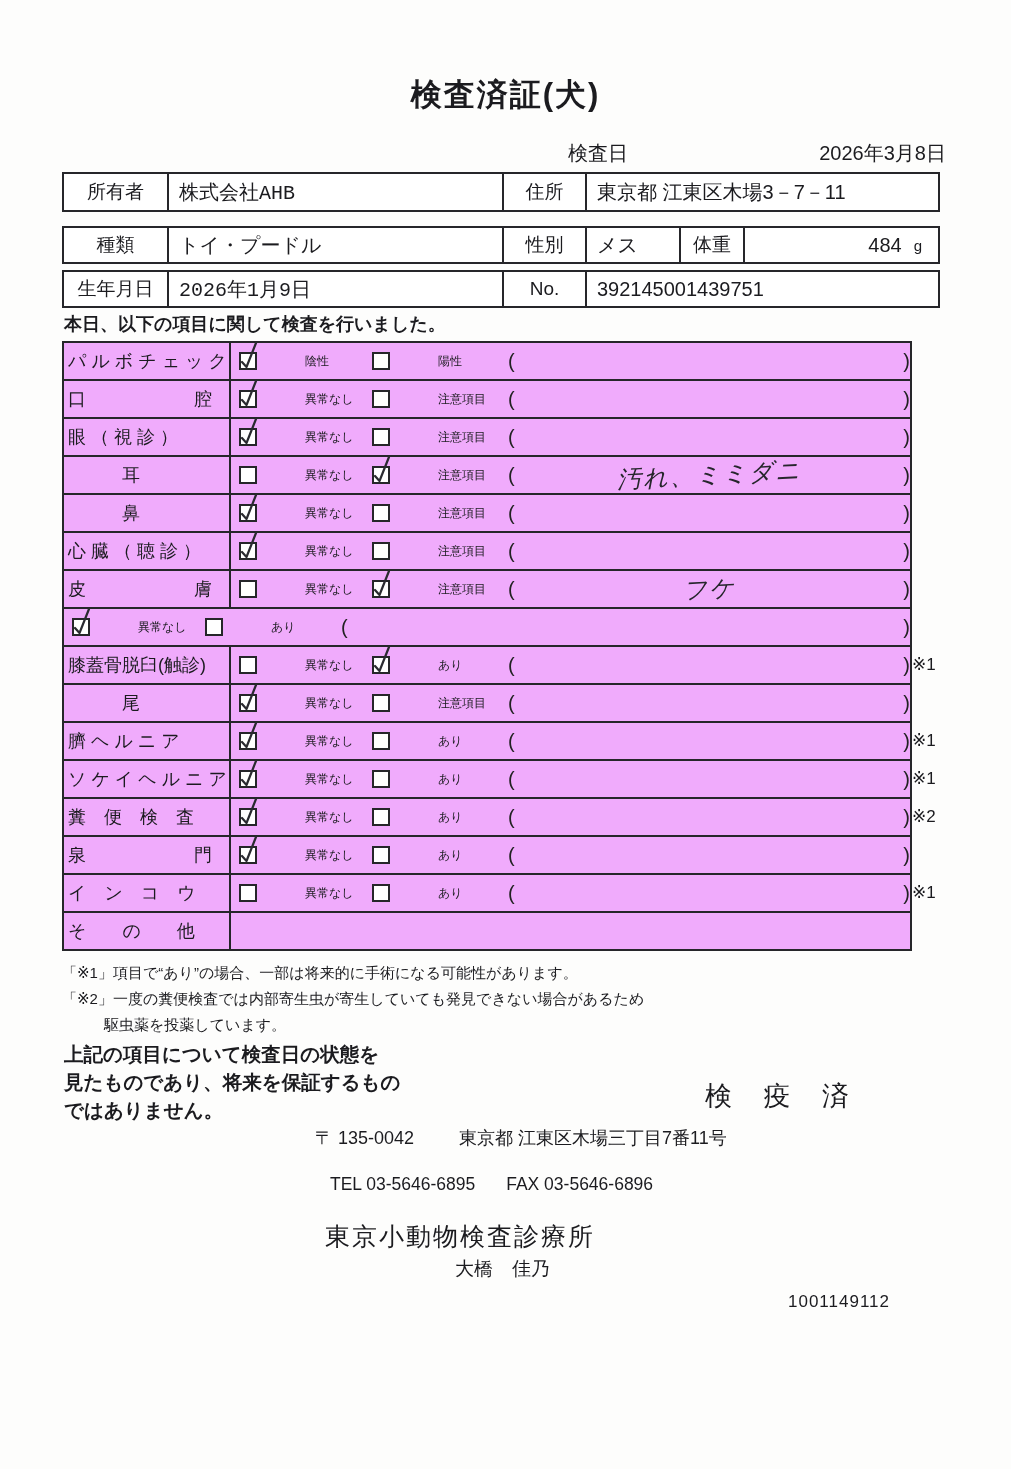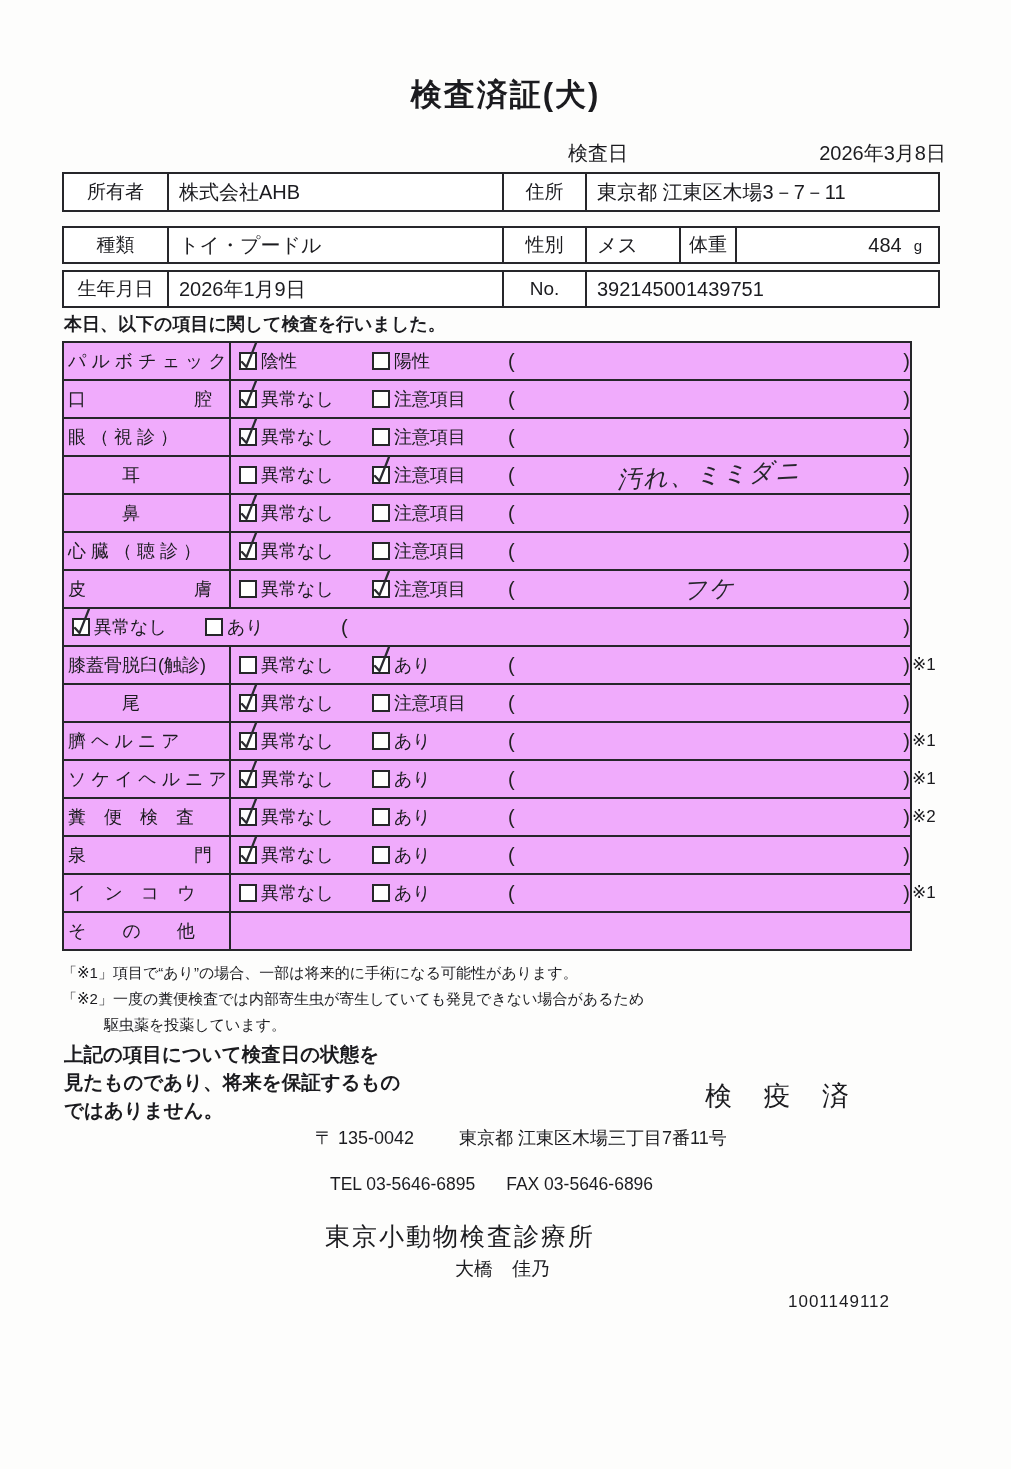--- a/index.html
+++ b/index.html
@@ -22,40 +22,40 @@
 
   .block { position:absolute; left:62px; width:878px; display:flex;
     border:2.5px solid #26262a; box-sizing:border-box; background:#fff; }
   .blk-a { top:172px; height:40px; }
   .blk-b1 { top:226px; height:38px; }
   .blk-b2 { top:270px; height:38px; }
   .cell { box-sizing:border-box; display:flex; align-items:center; height:100%; }
   .cell + .cell { border-left:2px solid #26262a; }
   .cell.lab { justify-content:center; font-size:19px; flex:none; }
   .cell.val { padding-left:10px; font-size:20px; }
-  .w-lab1 { width:103px; } .w-val1 { width:335px; } .w-lab2 { width:83px; }
-  .w-val2 { flex:1; } .w-sex { width:94px; } .w-wlab { width:56px; }
+  .w-lab1 { width:103px; } .w-val1 { width:335px;font-family:Liberation Mono, monospace; } .w-lab2 { width:83px; }
+  .w-val2 { flex:1; } .w-sex { width:94px; } .w-wlab { width:64px; }
   .weight-val { flex:1; justify-content:flex-end; padding-right:16px; font-size:20px; }
   .weight-unit { font-size:15px; margin-left:12px; }
 
   .intro { position:absolute; top:312px; left:64px; font-size:18px; font-weight:600; }
 
   .maintable {
     position:absolute; top:341px; left:62px; width:850px;
     border:2.5px solid #26262a; box-sizing:border-box; background:#f0abfc;
   }
   .trow { position:relative; display:flex; height:36px; align-items:center;
     border-bottom:2px solid #26262a; }
   .trow:last-child { border-bottom:none; }
   .tlabel { width:167px; flex:none; height:100%; border-right:2px solid #26262a;
     display:flex; align-items:center; padding:0 4px; box-sizing:border-box;
     font-size:18px; white-space:pre; overflow:hidden; }
   .tcontent { flex:1; display:flex; align-items:center; height:100%;
     padding-left:8px; box-sizing:border-box; }
-  .opt { display:flex; align-items:center; font-size:18px; flex:none; }
+  .opt { display:flex; align-items:flex-end; font-size:12px; flex:none;gap:44px; }
   .opt1 { width:133px; } .opt2 { width:136px; }
   .cb { width:14px; height:14px; border:2px solid #26262a; margin-right:4px;
     position:relative; flex:none; background:#fff; }
   .cb .tick { position:absolute; left:-3px; top:-15px; width:22px; height:34px;
     display:none; overflow:visible; }
   .cb.checked .tick { display:block; }
   .cb .tick path { stroke:#2a2a30; stroke-width:2.2; fill:none;
     stroke-linecap:round; stroke-linejoin:round; }
   .paren { font-size:20px; color:#222; flex:none; }
   .note { flex:1; text-align:center; font-size:24px; font-style:italic;

